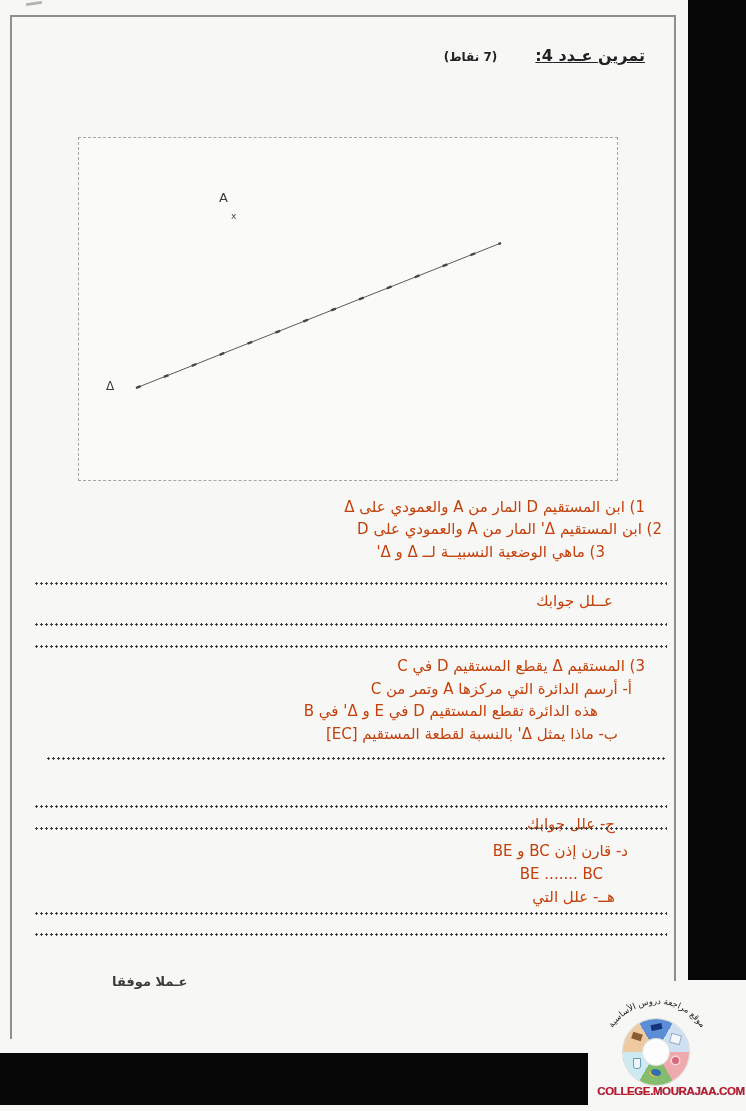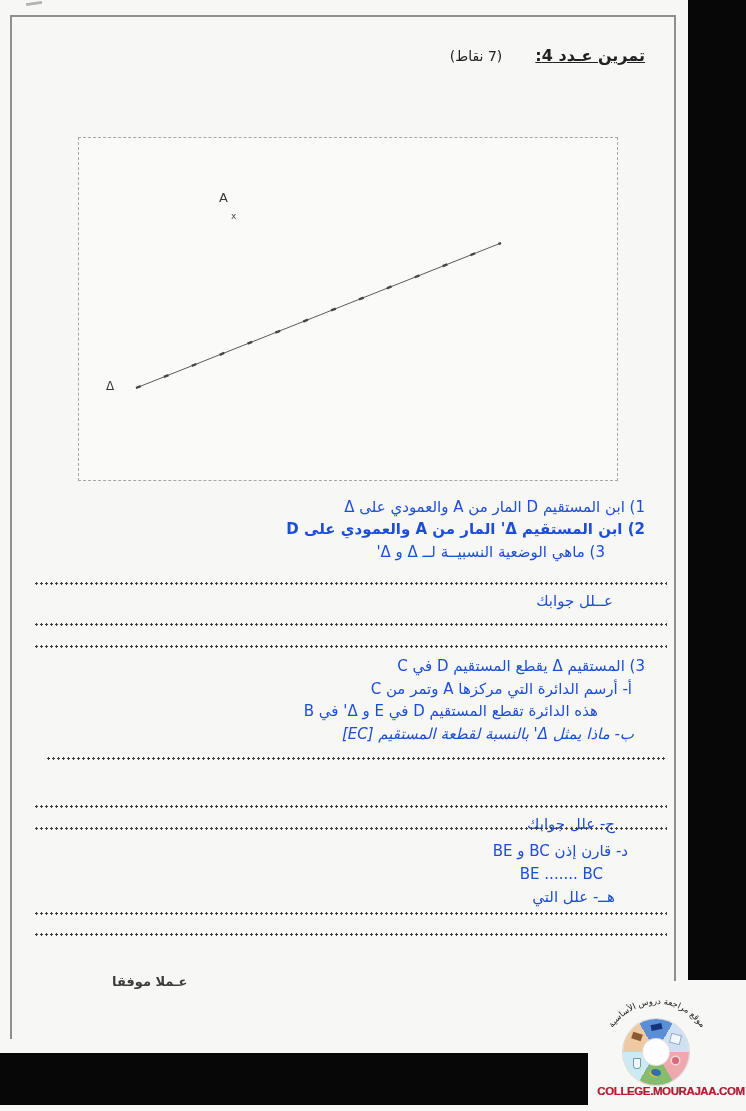--- a/index.html
+++ b/index.html
@@ -5,25 +5,25 @@
   html,body{margin:0;padding:0;}
   body{width:746px;height:1111px;position:relative;background:#f7f7f5;overflow:hidden;
        font-family:"DejaVu Sans",sans-serif;}
   .abs{position:absolute;}
   
   .band{background:#070707;}
   .frame-line{background:#8f8f8f;}
   
   .title-wrap{direction:rtl;white-space:nowrap;color:#222;}
   .title-main{font-size:16px;font-weight:bold;text-decoration:underline;letter-spacing:.3px;margin-left:28px;}
-  .title-points{font-size:14px;font-weight:normal;}
+  .title-points{font-size:12px;font-weight:bold;margin-right:5px;}
   
   .fig-box{border:1.5px dashed #a6a6a6;background:rgba(255,255,255,.35);}
   
-  .qline{direction:rtl;white-space:nowrap;font-size:15px;color:#1d4ed8;text-align:right;}
+  .qline{direction:rtl;white-space:nowrap;font-size:15px;color:#c2410c;text-align:right;}
   .dots{height:5px;background-image:radial-gradient(circle,#3f3f3f 1.05px,rgba(0,0,0,0) 1.35px);
         background-size:5px 5px;background-repeat:repeat-x;}
   .good-luck{font-size:13px;font-weight:bold;color:#3c3c3c;direction:rtl;white-space:nowrap;}
   
   .wheel{width:66px;height:66px;border-radius:50%;
          background:conic-gradient(from -30deg,
            #5b8ed6 0deg 60deg,      
            #cfe0f2 60deg 120deg,    
            #efa9ad 120deg 180deg,   
            #86bc6d 180deg 240deg,   
@@ -58,32 +58,32 @@
   <svg width="538" height="342" viewBox="0 0 538 342">
     <text x="140" y="64" font-size="13" fill="#3a3a3a">A</text>
     <text x="152" y="81" font-size="9" fill="#4a4a4a">x</text>
     <text x="27" y="252" font-size="12" fill="#3a3a3a">Δ</text>
     <line x1="57" y1="250" x2="422" y2="105" stroke="#5a5a5a" stroke-width="1"></line>
     <line x1="57" y1="250" x2="422" y2="105" stroke="#454545" stroke-width="2.4" stroke-dasharray="5 25"></line>
   </svg>
 </div>
 
 <div class="abs qline" style="right:101px;top:498px;">1) ابن المستقيم D المار من A والعمودي على Δ</div>
-<div class="abs qline" style="right:101px;top:520px;font-weight:bold;">2) ابن المستقيم Δ' المار من A والعمودي على D</div>
+<div class="abs qline" style="right:84px;top:520px;">2) ابن المستقيم Δ' المار من A والعمودي على D</div>
 <div class="abs qline" style="right:141px;top:543px;">3) ماهي الوضعية النسبيــة لــ Δ و Δ'</div>
 
 <div class="abs dots" style="left:34px;top:581px;width:633px;"></div>
 <div class="abs qline" style="right:133px;top:592px;">عــلل جوابك</div>
 <div class="abs dots" style="left:34px;top:622px;width:633px;"></div>
 <div class="abs dots" style="left:34px;top:644px;width:633px;"></div>
 
 <div class="abs qline" style="right:101px;top:657px;">3) المستقيم Δ يقطع المستقيم D في C</div>
 <div class="abs qline" style="right:114px;top:680px;">أ-  أرسم الدائرة التي مركزها A وتمر من C</div>
 <div class="abs qline" style="right:148px;top:702px;">هذه الدائرة تقطع المستقيم D في E و Δ' في B</div>
-<div class="abs qline" style="right:112px;top:725px;font-style:italic;">ب-  ماذا يمثل Δ' بالنسبة لقطعة المستقيم [EC]</div>
+<div class="abs qline" style="right:128px;top:725px;">ب-  ماذا يمثل Δ' بالنسبة لقطعة المستقيم [EC]</div>
 
 <div class="abs dots" style="left:46px;top:756px;width:621px;"></div>
 <div class="abs qline" style="right:131px;top:776px;margin-top:39px;">ج-  علل جوابك</div>
 <div class="abs dots" style="left:34px;top:804px;width:633px;"></div>
 <div class="abs dots" style="left:34px;top:826px;width:633px;"></div>
 
 <div class="abs qline" style="right:118px;top:842px;">د-  قارن إذن BC و BE</div>
 <div class="abs qline" style="right:143px;top:865px;">BE ....... BC</div>
 <div class="abs qline" style="right:131px;top:888px;">هــ- علل التي</div>
 

